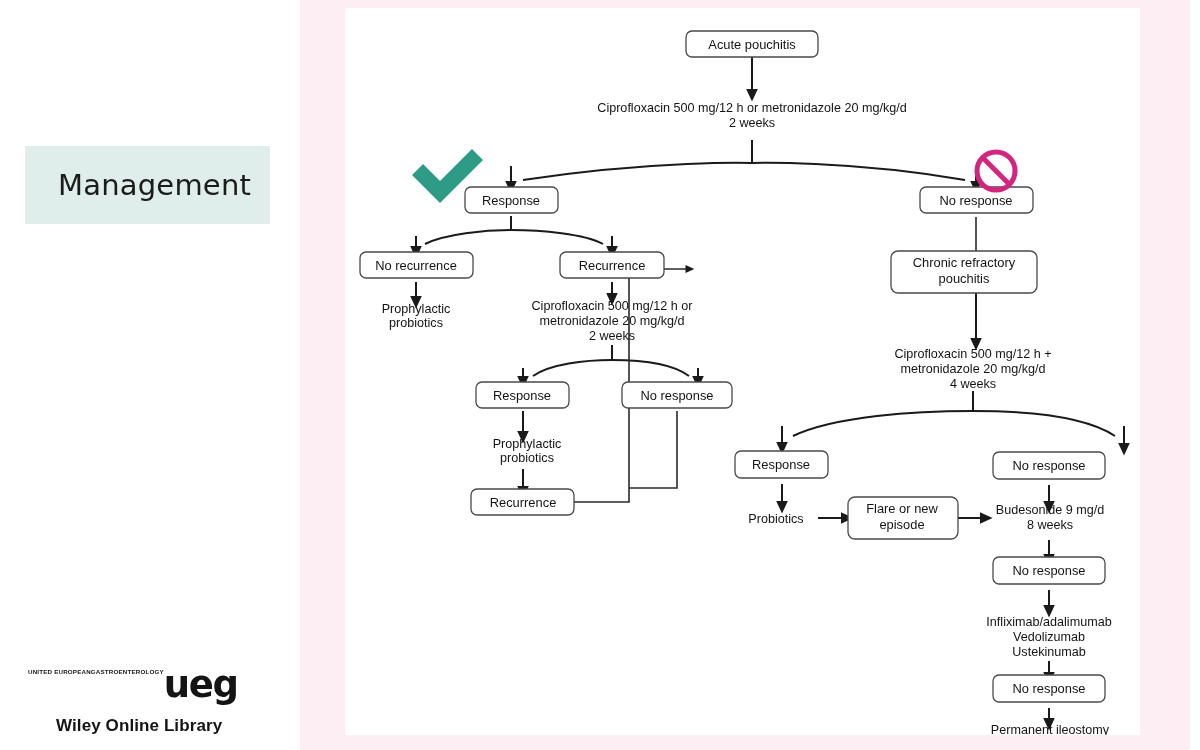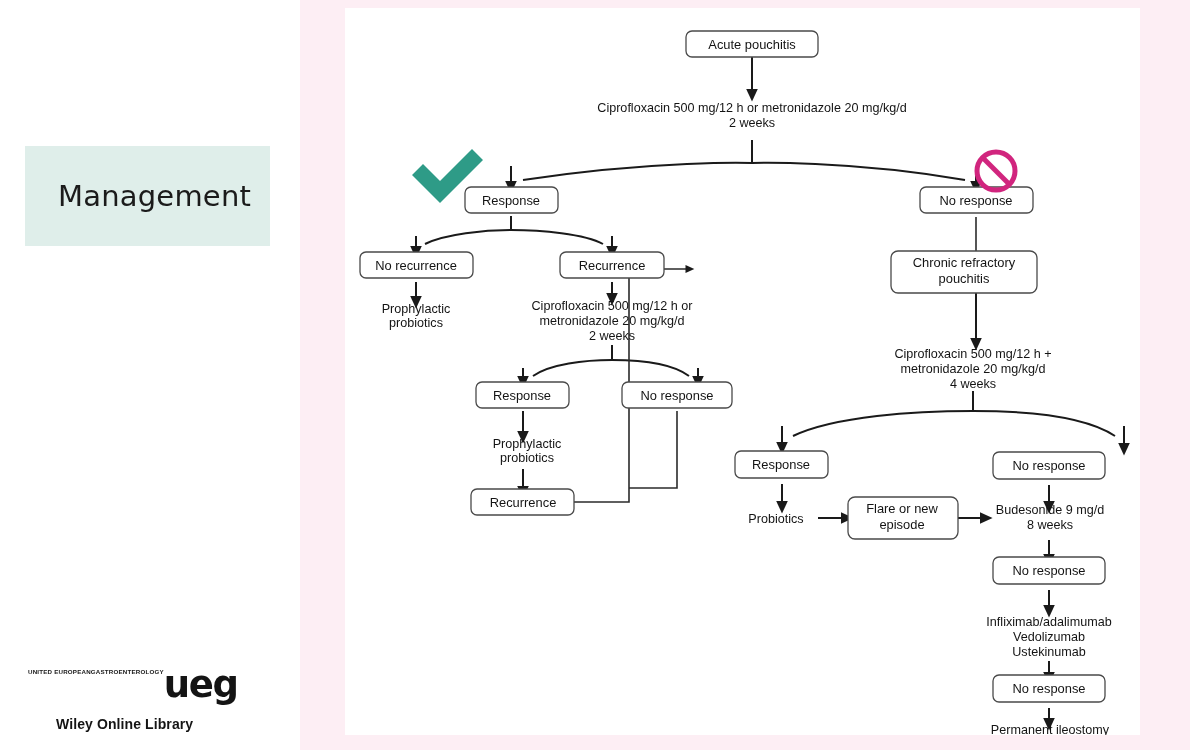--- a/index.html
+++ b/index.html
@@ -8,21 +8,21 @@
     background:#ffffff;
     font-family:"Liberation Sans", sans-serif;
     overflow:hidden;
   }
   .page{position:relative;width:1200px;height:750px;}
 
   
   .left-col{position:absolute;left:0;top:0;width:300px;height:750px;background:#ffffff;}
 
   .title-box{
-    position:absolute;left:25px;top:146px;width:245px;height:100px;
+    position:absolute;left:25px;top:146px;width:245px;height:78px;
     background:#dfeeea;
     display:flex;align-items:center;
     box-sizing:border-box;padding-left:33px;
   }
   .title-box .title-text{
     font-size:29px;color:#1b1b1b;font-weight:400;letter-spacing:.2px;
     font-family:"DejaVu Sans", sans-serif;
   }
 
   .logo-block{position:absolute;left:28px;top:668px;width:230px;}
@@ -37,21 +37,21 @@
     font-size:37px;line-height:33px;font-weight:700;color:#141414;
     letter-spacing:-1.4px;font-family:"DejaVu Sans", sans-serif;
   }
   .logo-journal{
     font-size:37px;line-height:33px;font-weight:400;color:#e5175e;
     letter-spacing:-1px;margin-left:8px;
     font-family:"DejaVu Sans", sans-serif;
   }
   .logo-wiley{
     margin-top:15px;margin-left:28px;
-    font-size:14px;font-weight:700;color:#141414;letter-spacing:.1px;
+    font-size:17px;font-weight:700;color:#141414;letter-spacing:.1px;
     font-family:"Liberation Sans", sans-serif;
   }
 
   
   .pink-panel{position:absolute;left:300px;top:0;width:890px;height:750px;background:#fdeef4;}
   .white-card{position:absolute;left:345px;top:8px;width:795px;height:727px;background:#ffffff;}
   .chart-svg{position:absolute;left:345px;top:8px;width:795px;height:727px;}
 
   
   .fc-text{

